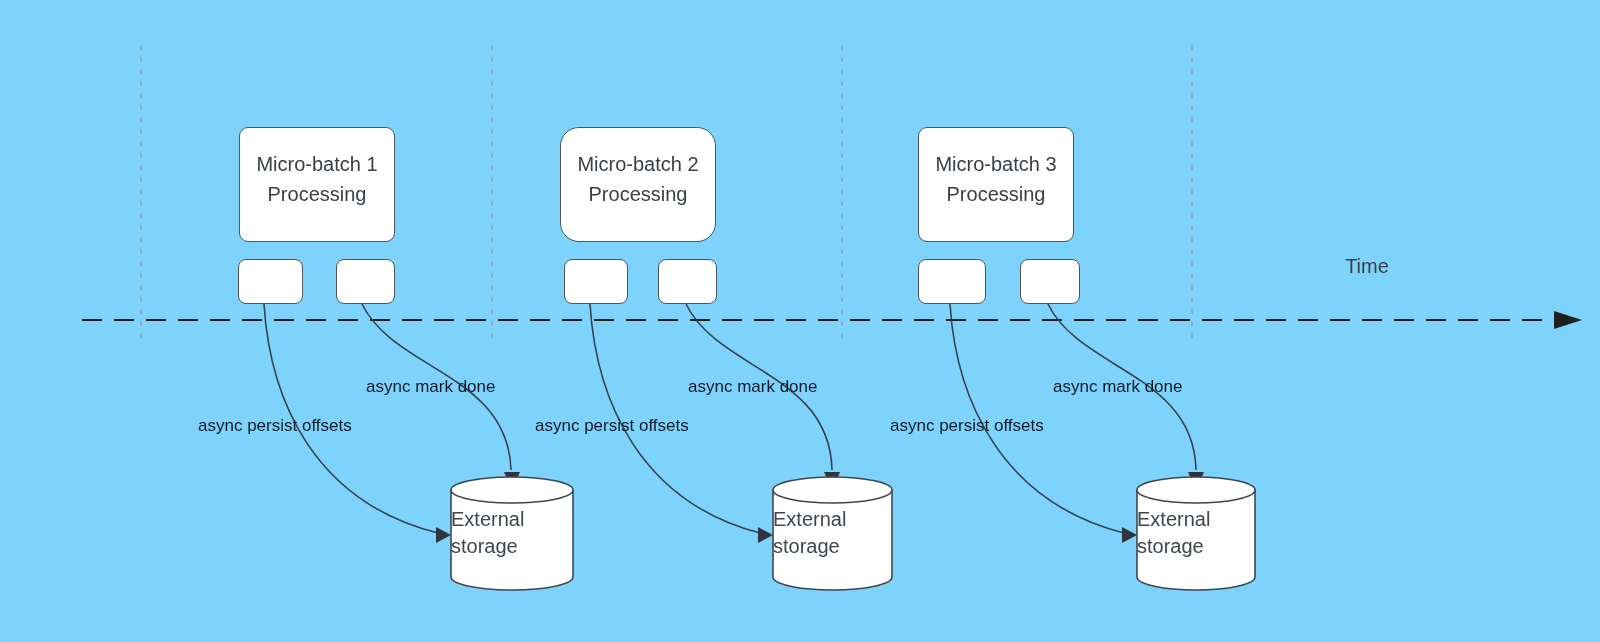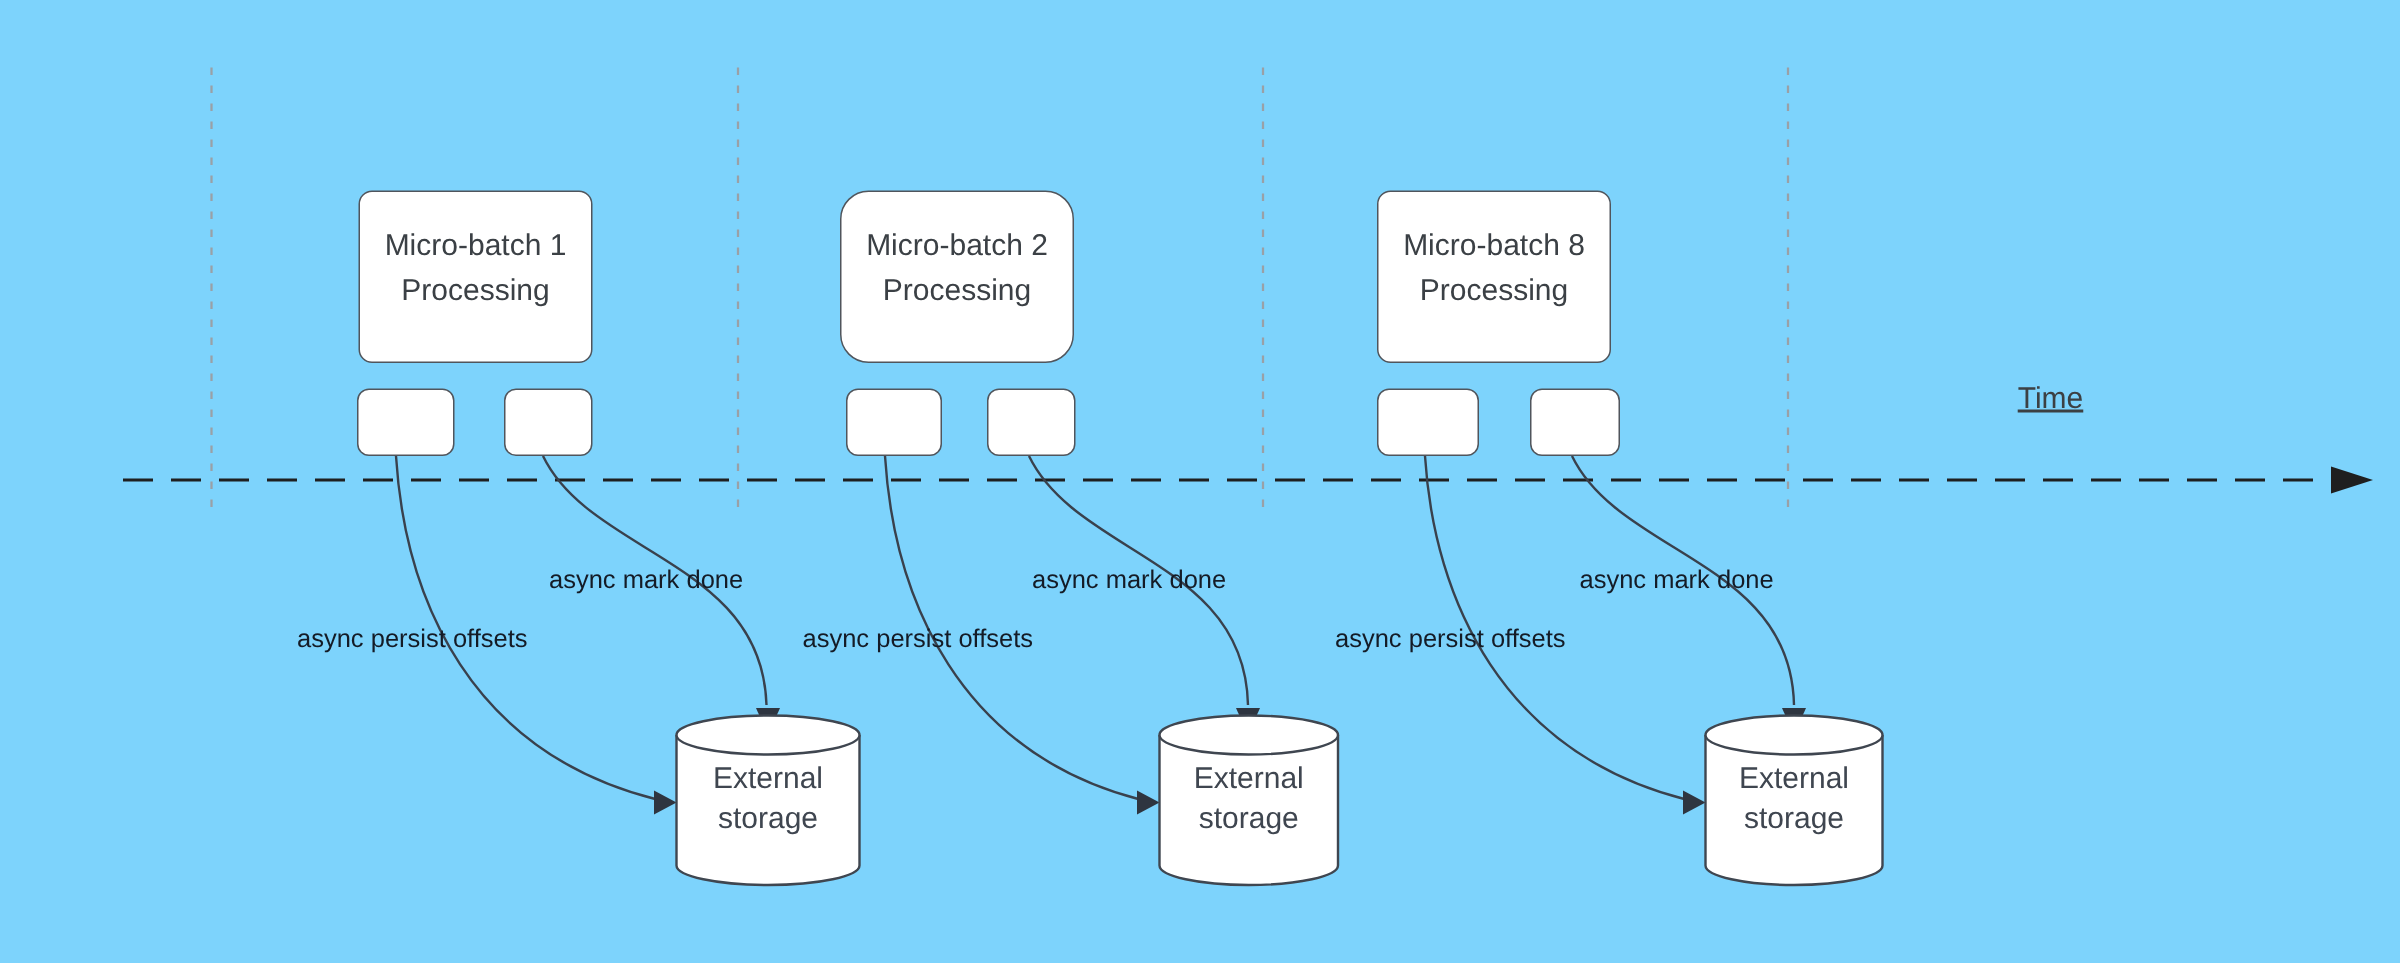--- a/index.html
+++ b/index.html
@@ -14,24 +14,24 @@
     display:flex; align-items:center; justify-content:center; text-align:center;
     font-size:20px; line-height:30px; color:#3b4045;
     white-space:pre-line; box-sizing:border-box; padding-bottom:12px;
   }
   .task-box {
     border:1.6px solid #50555c; border-radius:8px; background:#ffffff;
     box-sizing:border-box;
   }
   .bold-label { font-size:17px; font-weight:normal; color:#141b26; white-space:nowrap; }
   .storage-label {
-    font-size:20px; line-height:27px; color:#3f4650; text-align:center;
+    font-size:20px; line-height:27px; color:#3f4650; text-align:left;
     white-space:pre-line;
   }
-  .time-label { font-size:20px; color:#3c4043; text-align:center;text-decoration:underline; }
+  .time-label { font-size:20px; color:#3c4043; text-align:center; }
 </style>
 </head>
 <body>
 
 <div class="canvas">
 
   <svg class="layer" viewBox="0 0 1600 642">
 
     <line x1="141" y1="45" x2="141" y2="338" stroke="#9aa0a6" stroke-width="1.5" stroke-dasharray="5 7"></line>
     <line x1="492" y1="45" x2="492" y2="338" stroke="#9aa0a6" stroke-width="1.5" stroke-dasharray="5 7"></line>
@@ -81,21 +81,21 @@
 
   <div class="abs proc-box" style="left:560px; top:127px; width:156px; height:115px;border-radius:19px;">Micro-batch 2
 Processing</div>
   <div class="abs task-box" style="left:564px; top:259px; width:64px; height:45px;"></div>
   <div class="abs task-box" style="left:658px; top:259px; width:59px; height:45px;"></div>
   <div class="abs bold-label" style="left:535px; top:416px;">async persist offsets</div>
   <div class="abs bold-label" style="left:688px; top:377px;">async mark done</div>
   <div class="abs storage-label" style="left:773px; top:506px; width:119px;">External
 storage</div>
 
-  <div class="abs proc-box" style="left:918px; top:127px; width:156px; height:115px;">Micro-batch 8
+  <div class="abs proc-box" style="left:918px; top:127px; width:156px; height:115px;">Micro-batch 3
 Processing</div>
   <div class="abs task-box" style="left:918px; top:259px; width:68px; height:45px;"></div>
   <div class="abs task-box" style="left:1020px; top:259px; width:60px; height:45px;"></div>
   <div class="abs bold-label" style="left:890px; top:416px;">async persist offsets</div>
   <div class="abs bold-label" style="left:1053px; top:377px;">async mark done</div>
   <div class="abs storage-label" style="left:1137px; top:506px; width:118px;">External
 storage</div>
 
   <div class="abs time-label" style="left:1337px; top:255px; width:60px;">Time</div>
 

